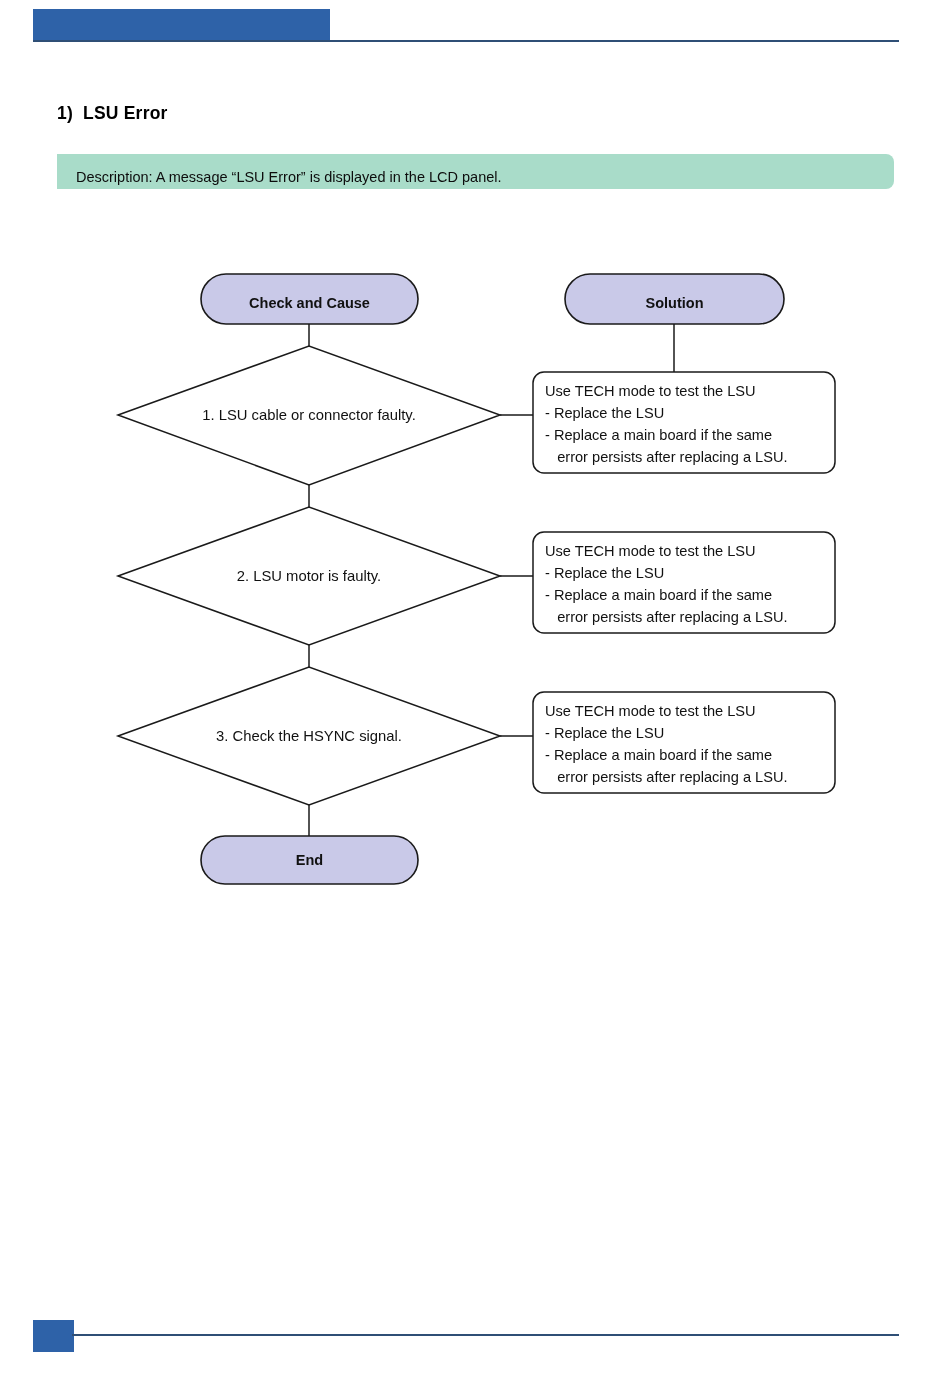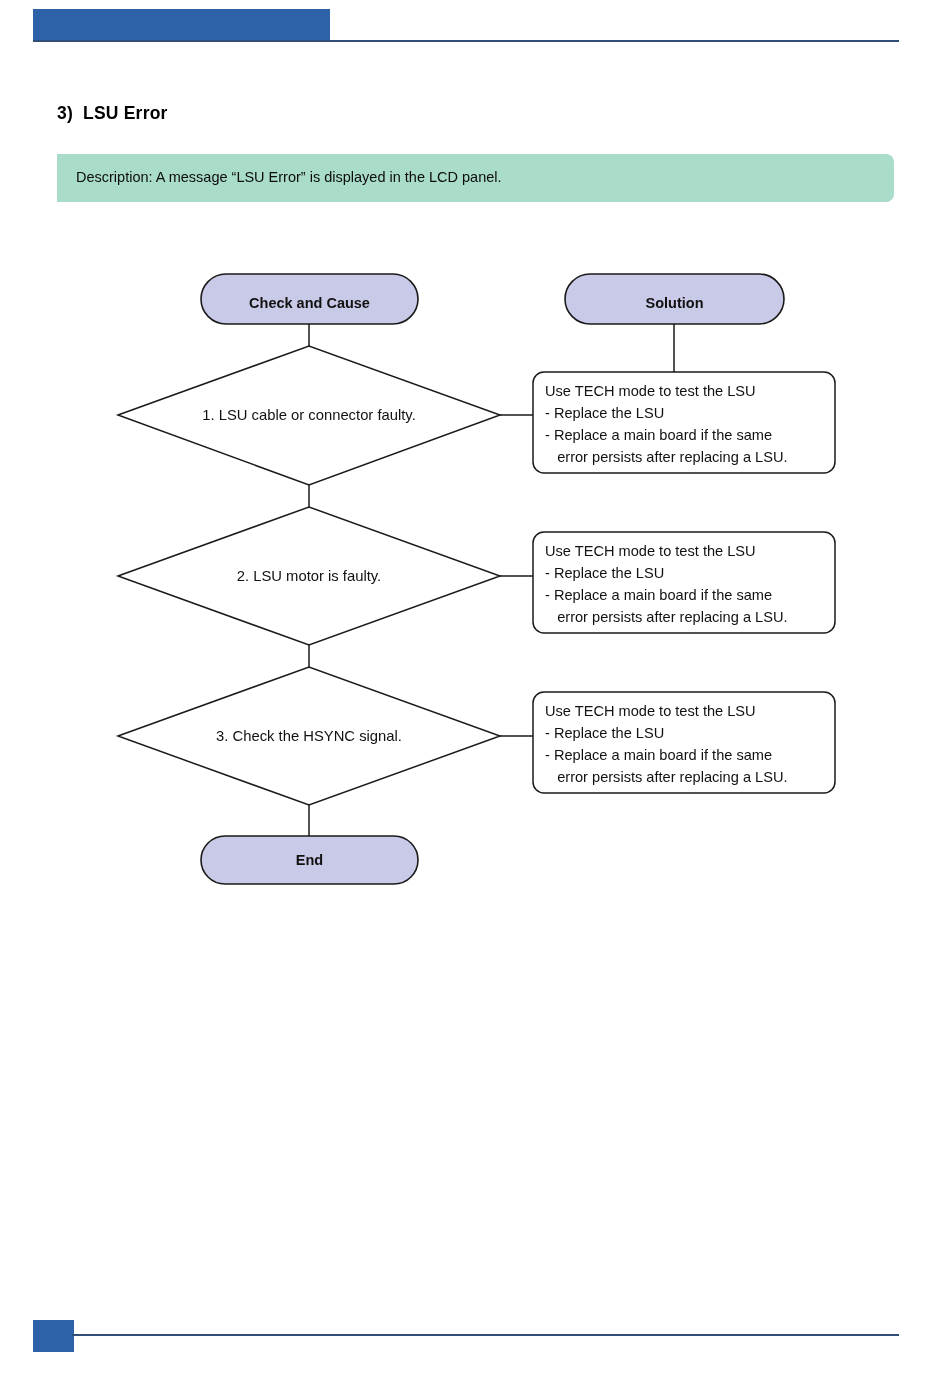--- a/index.html
+++ b/index.html
@@ -64,21 +64,21 @@
     letter-spacing: 0.2px;
     white-space: pre;
   }
 
   
   .desc-band {
     position: absolute;
     left: 57px;
     top: 154px;
     width: 837px;
-    height: 48px;
+    height: 35px;
     background: #a9dcc9;
     border-radius: 0 8px 8px 0;
     text-align: right;
   }
   .desc-text {
     position: absolute;
     left: 19px;
     top: 15px;
     font-size: 14.5px;
     color: #0d0d0d;
@@ -125,21 +125,21 @@
   }
 </style>
 </head>
 <body>
 
 <div id="page">
 
   <div class="hdr-block"></div>
   <div class="hdr-rule"></div>
 
-  <div class="page-title">3)  LSU Error</div>
+  <div class="page-title">1)  LSU Error</div>
 
   <div class="desc-band">
     <div class="desc-text">Description: A message “LSU Error” is displayed in the LCD panel.</div>
   </div>
 
 
   <svg class="chart" viewBox="0 0 950 1379">
 
     <g stroke="#1a1a1a" stroke-width="1.5" fill="none">
 

